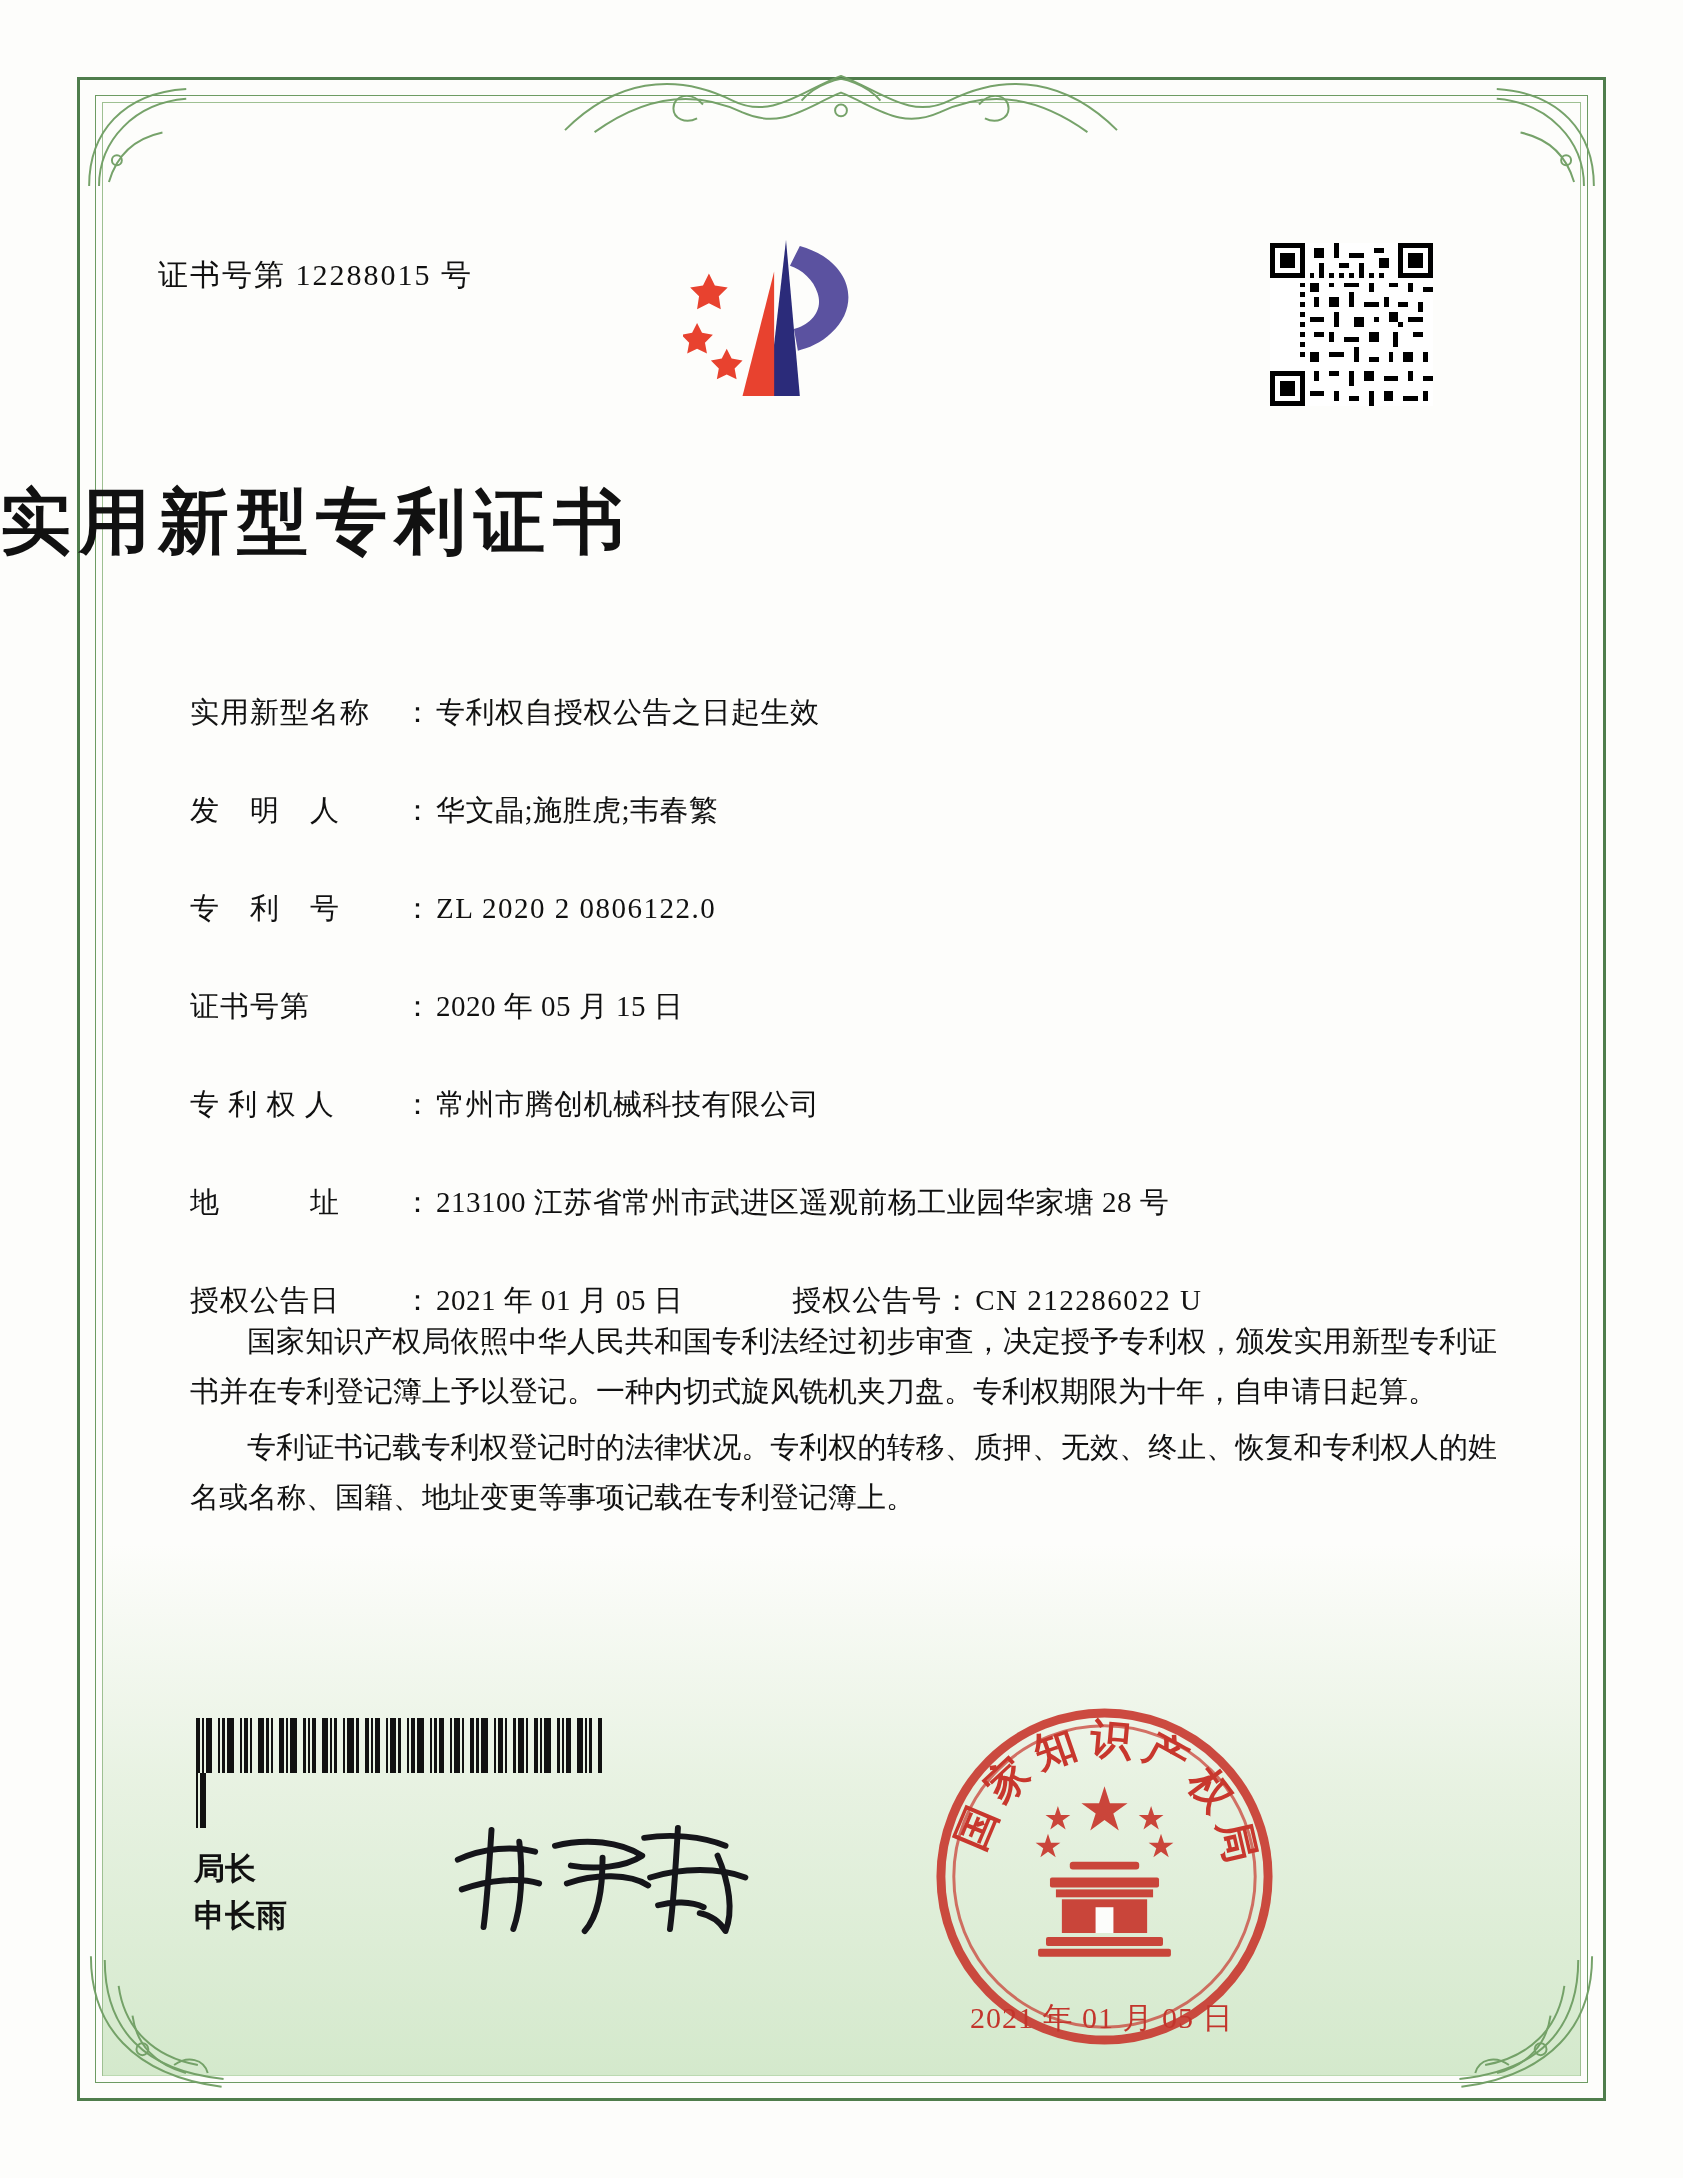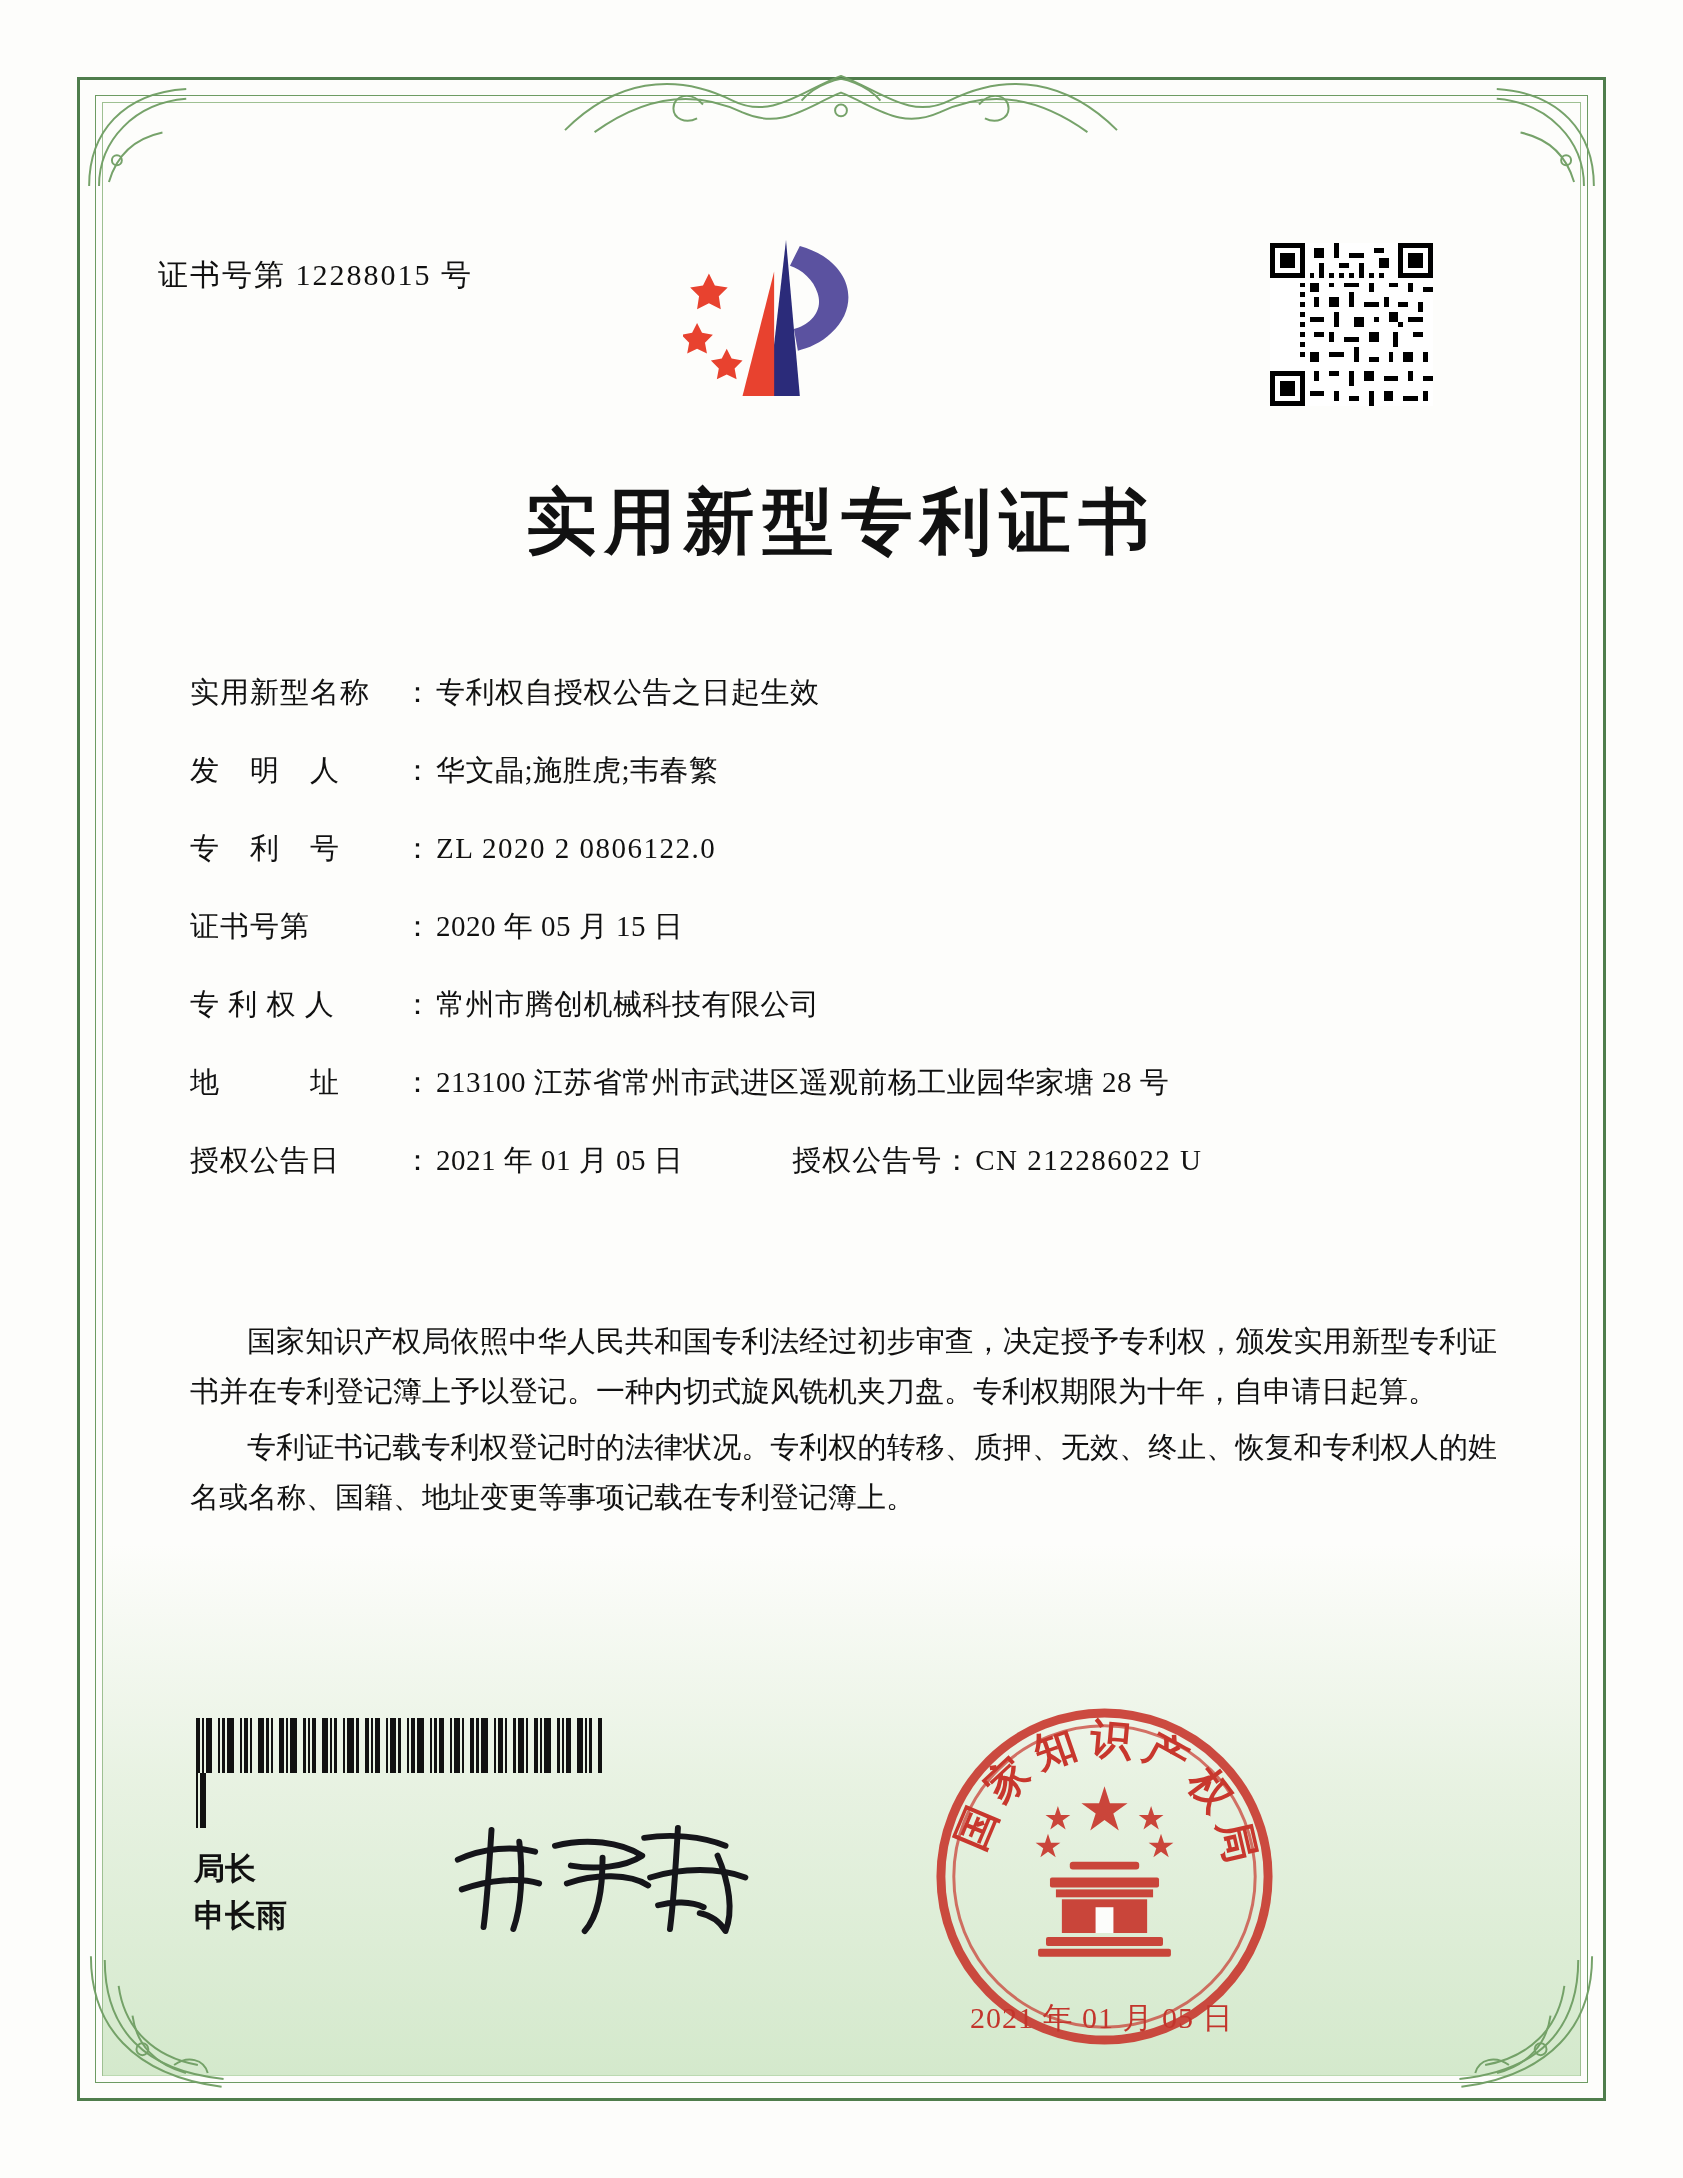--- a/index.html
+++ b/index.html
@@ -99,21 +99,20 @@
     width: 163px;
     height: 163px;
   }
 
   
   .doc-title {
     position: absolute;
     left: 0;
     top: 475px;
     width: 1683px;
-    text-align: center;
     font-size: 71px;
     font-weight: bold;
     letter-spacing: 8px;
     font-family: "DejaVu Serif", "Liberation Serif", serif;
   }
 
   
   .fields {
     position: absolute;
     left: 190px;
@@ -124,20 +123,21 @@
     display: flex;
     align-items: baseline;
     margin-bottom: 38px;
     font-size: 29px;
     white-space: nowrap;
   }
   .field-label {
     display: inline-block;
     width: 213px;
     letter-spacing: 1px;
+    margin-top: 20px;
   }
   .field-colon { margin-right: 4px; }
   .field-value { letter-spacing: 0.5px; }
   .field-value.latin { font-family: "Liberation Serif", serif; letter-spacing: 1.5px; }
 
   .field-row.pair .second-label {
     display: inline-block;
     margin-left: 109px;
     letter-spacing: 1px;
   }

